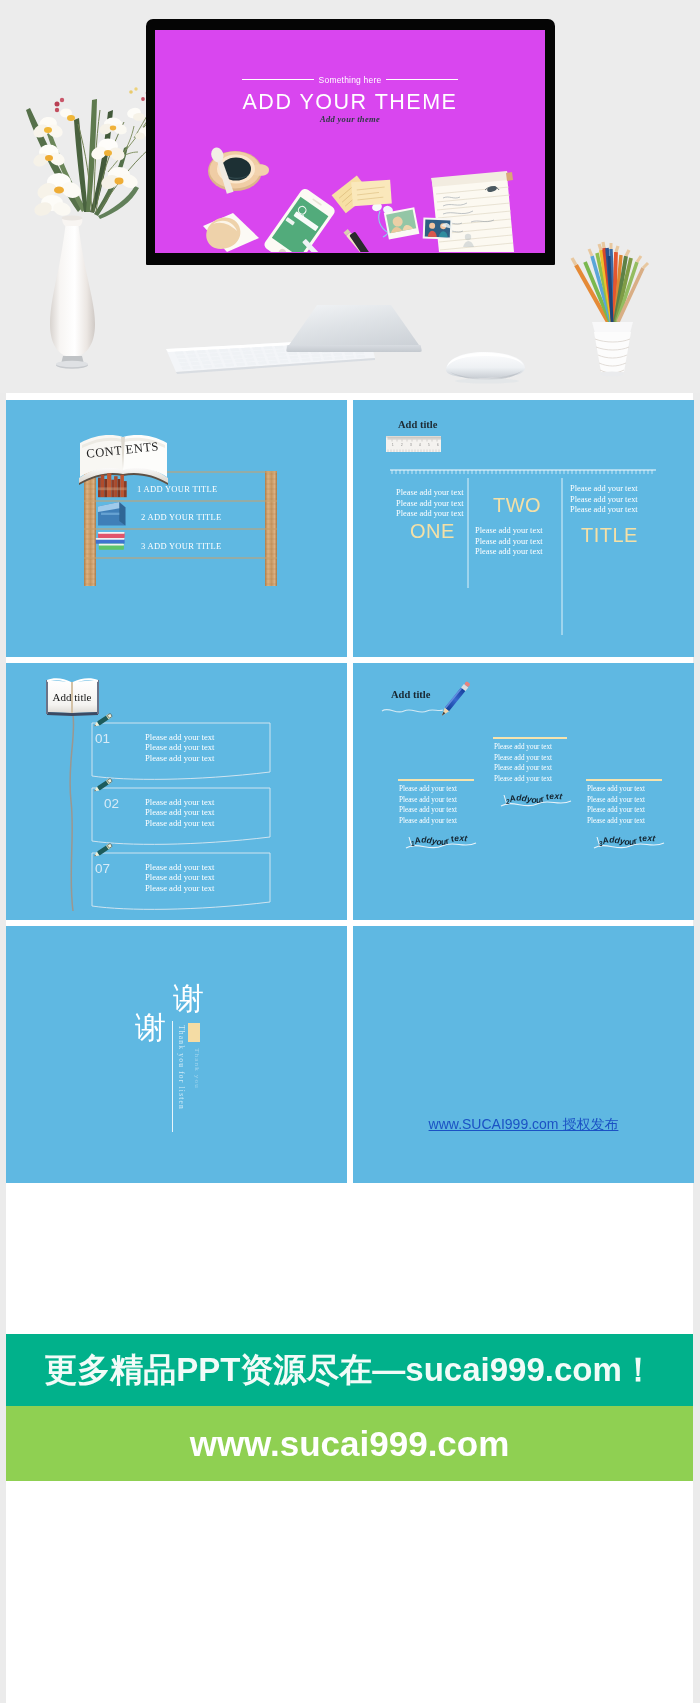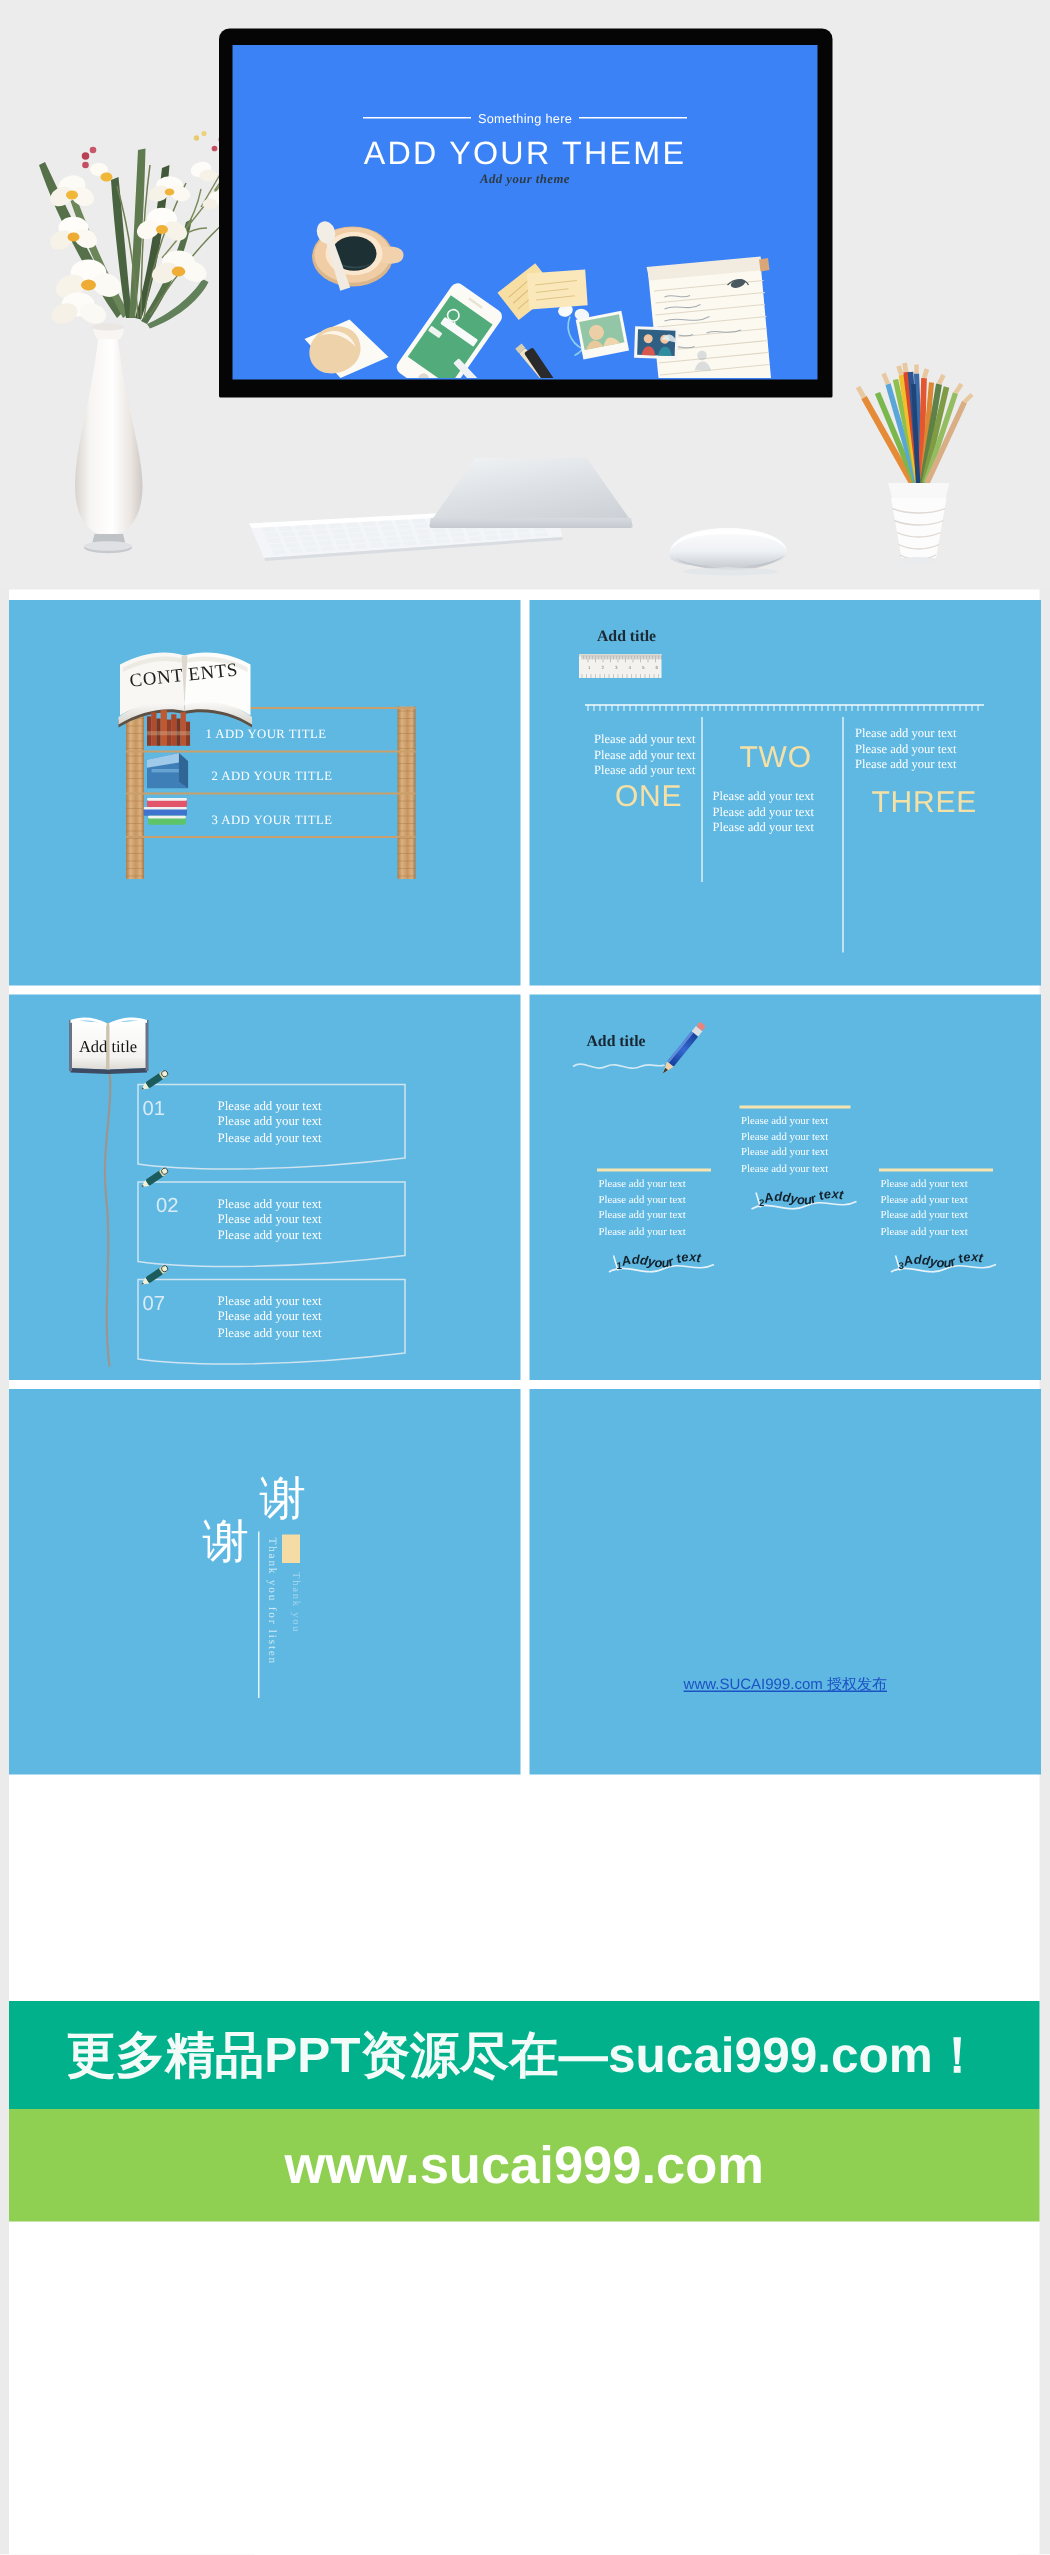--- a/index.html
+++ b/index.html
@@ -6,21 +6,21 @@
   body{width:700px;height:1703px;background:#ffffff;font-family:"Liberation Sans",sans-serif;overflow:hidden;}
   .page{position:relative;width:700px;height:1703px;background:#ebebeb;}
   .content-col{position:absolute;left:6px;top:0;width:687px;height:1703px;background:#ffffff;}
 
   
   .hero{position:absolute;left:0;top:0;width:700px;height:393px;background:#ececec;overflow:hidden;}
   .hero-svg{position:absolute;left:0;top:0;}
 
   
   .monitor-bezel{position:absolute;left:146px;top:19px;width:409px;height:246px;background:#050505;border-radius:7px 7px 1px 1px;}
-  .monitor-screen{position:absolute;left:155px;top:30px;width:390px;height:223px;background:#3b82f6;overflow:hidden;}
+  .monitor-screen{position:absolute;left:155px;top:30px;width:390px;height:223px;background:#d946ef;overflow:hidden;}
   .screen-art{position:absolute;left:0;top:0;}
   .monitor-chin{position:absolute;left:146px;top:264px;width:409px;height:42px;background:linear-gradient(180deg,#e9ebee 0%,#e5e8eb 55%,#dcdfe3 100%);border-radius:0 0 8px 8px;}
   .monitor-chin-label{position:absolute;left:0;top:10px;width:409px;text-align:center;font-size:13.5px;color:#939699;letter-spacing:2.5px;}
   .monitor-neck{position:absolute;left:288px;top:305px;width:132px;height:45px;background:linear-gradient(170deg,#f2f4f6 0%,#dee2e6 45%,#c9ced4 100%);
      clip-path:polygon(22% 0,78% 0,100% 92%,97% 100%,3% 100%,0 92%);}
   .monitor-foot{position:absolute;left:286px;top:345px;width:136px;height:7px;background:linear-gradient(180deg,#d8dce1 0%,#c4c9cf 100%);
      clip-path:polygon(1% 0,99% 0,100% 100%,0 100%);border-radius:2px;}
 
   
   .screen-head{position:absolute;left:0;top:39px;width:390px;text-align:center;}
@@ -49,21 +49,21 @@
   
   .thanks-big{position:absolute;color:#fff;font-size:31px;font-weight:300;line-height:1;}
   .thanks-rule{position:absolute;width:1px;background:rgba(255,255,255,.85);}
   .thanks-sq{position:absolute;width:13px;height:18px;background:#f4dca4;}
   .thanks-en{position:absolute;color:rgba(255,255,255,.7);font-family:"Liberation Serif",serif;font-size:7.5px;letter-spacing:1.2px;
      writing-mode:vertical-rl;}
   .thanks-en2{position:absolute;color:rgba(255,255,255,.42);font-family:"Liberation Serif",serif;font-size:7px;letter-spacing:1.2px;
      writing-mode:vertical-rl;}
 
   
-  .s6-link{position:absolute;left:0;width:341px;text-align:center;top:190px;font-size:10px;color:#1b52c4;text-decoration:underline;}
+  .s6-link{position:absolute;left:0;width:341px;text-align:center;top:190px;font-size:14px;color:#1b52c4;text-decoration:underline;}
 
   
   .banner-green{position:absolute;left:6px;top:1334px;width:687px;height:72px;background:#01b18b;}
   .banner-green span{display:block;width:687px;text-align:center;line-height:72px;color:#f2fbf8;font-size:33px;font-weight:bold;letter-spacing:0px;}
   .banner-lime{position:absolute;left:6px;top:1406px;width:687px;height:75px;background:#8fd052;}
   .banner-lime span{display:block;width:687px;text-align:center;line-height:75px;color:#ffffff;font-size:35px;font-weight:bold;}
 </style>
 </head>
 <body>
 
@@ -781,21 +781,21 @@
       <div class="col-txt" style="left:122px;top:126px">
         <div>Please add your text</div>
         <div>Please add your text</div>
         <div>Please add your text</div>
       </div>
       <div class="col-txt" style="left:217px;top:84px">
         <div>Please add your text</div>
         <div>Please add your text</div>
         <div>Please add your text</div>
       </div>
-      <div class="col-num" style="left:228px;top:124px">THREE</div>
+      <div class="col-num" style="left:228px;top:124px">TITLE</div>
     </div>
     <div class="slide s3">
       <svg width="341" height="257" viewBox="0 0 341 257">
         <defs>
           <linearGradient id="bkpg" x1="0" y1="0" x2="0" y2="1">
             <stop offset="0" stop-color="#ffffff"></stop>
               <stop offset="0.75" stop-color="#f4f3f1"></stop>
               <stop offset="1" stop-color="#dedbd5"></stop>
           </linearGradient>
         </defs>

